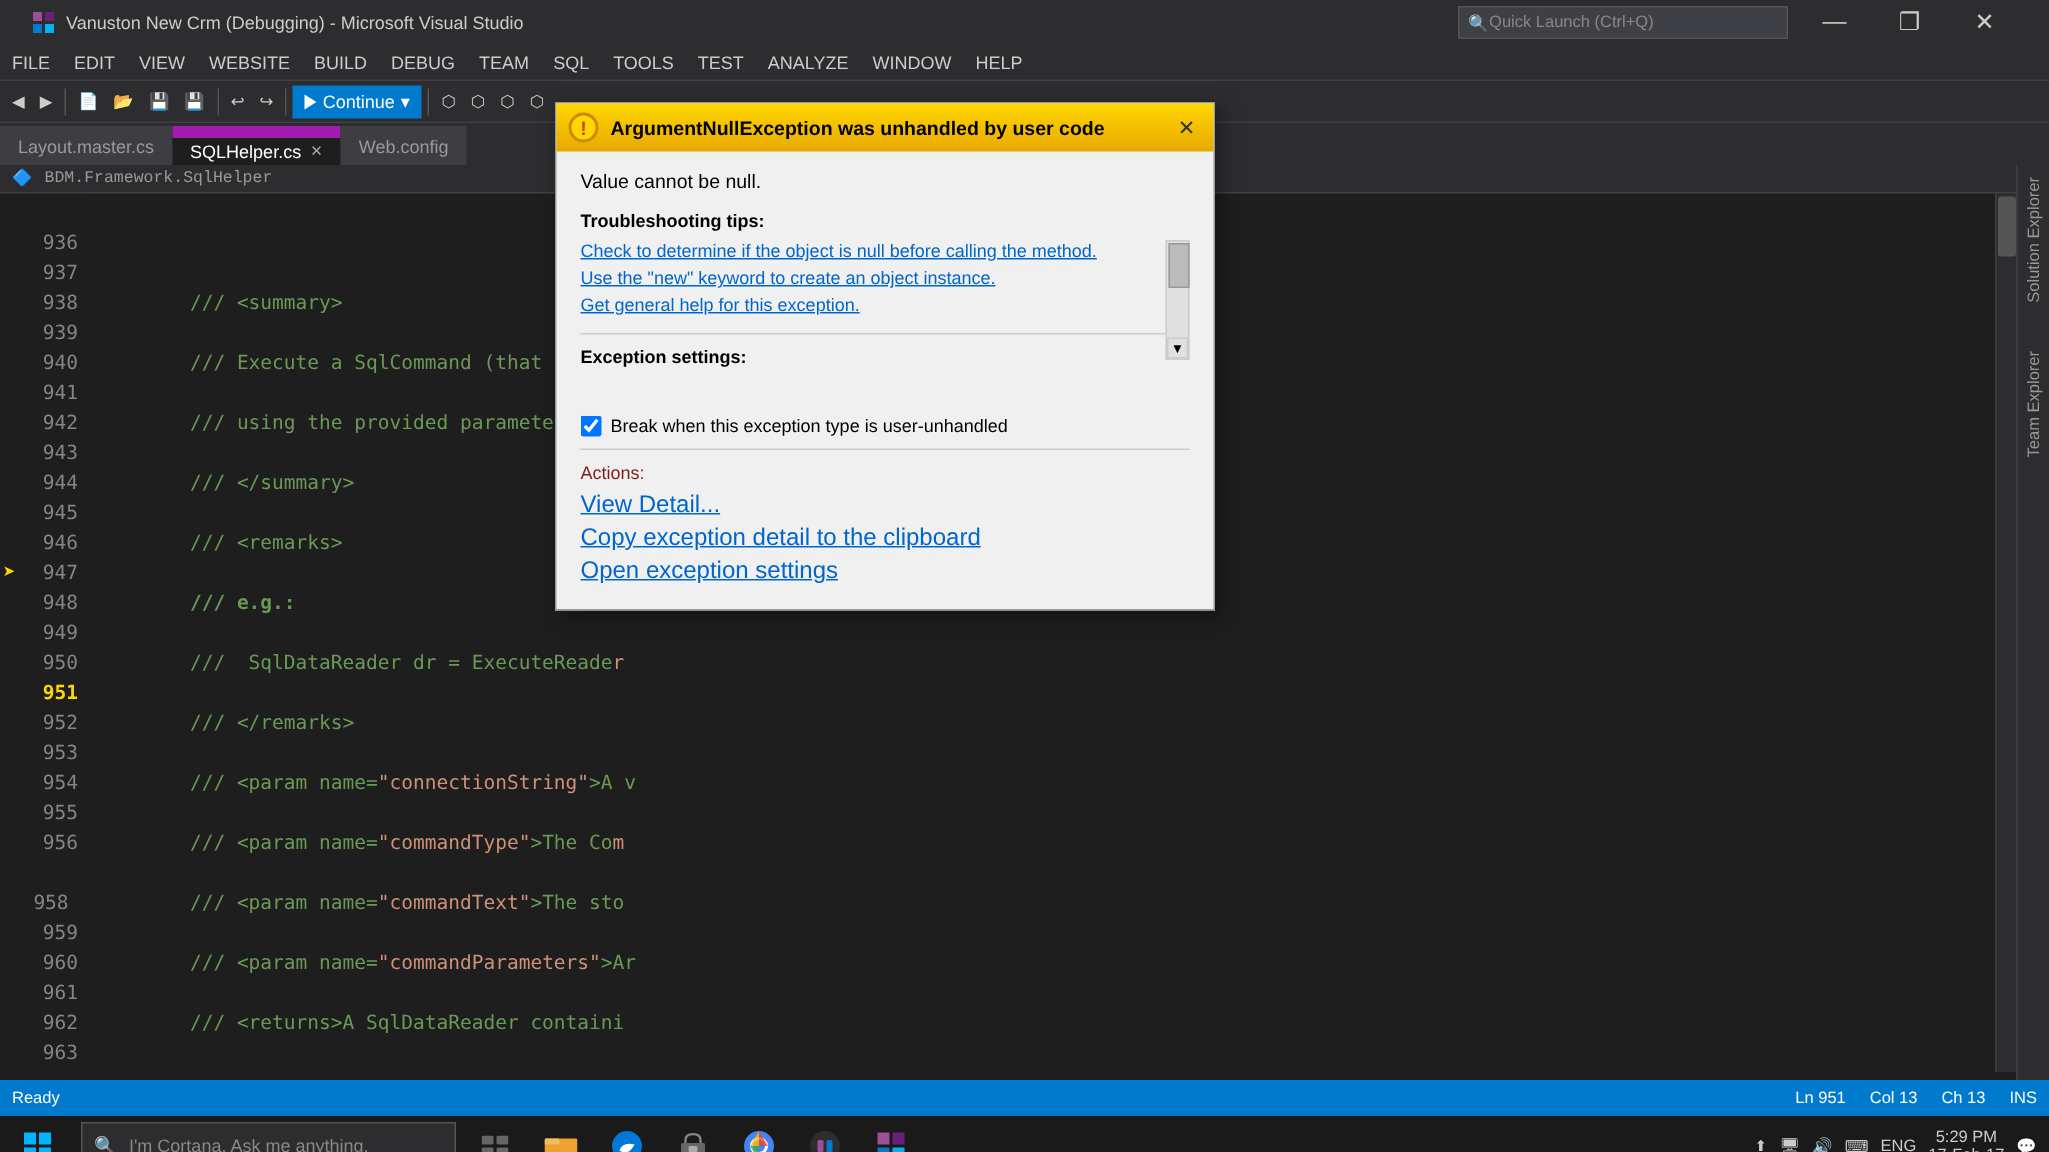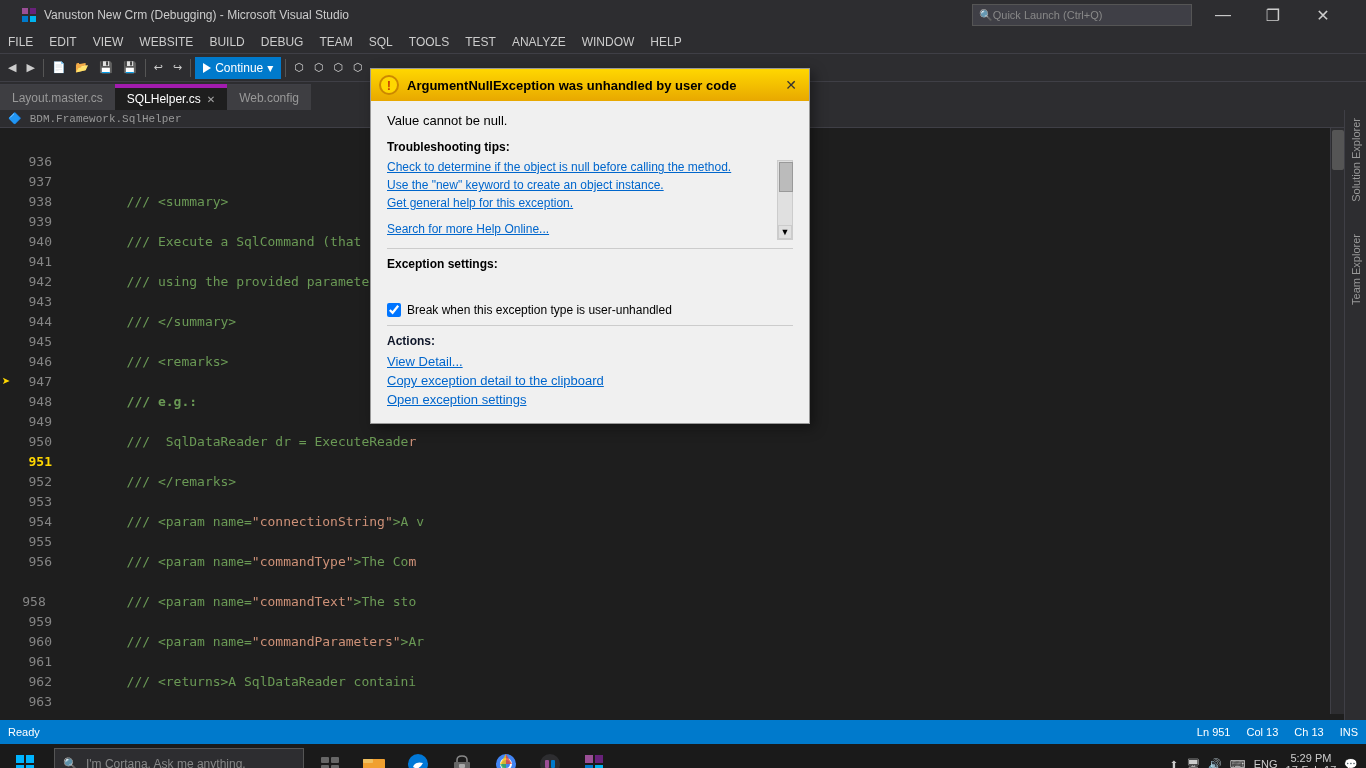--- a/index.html
+++ b/index.html
@@ -20,21 +20,21 @@
     
     .toolbar { background: #2d2d30; height: 28px; display: flex; align-items: center; padding: 0 4px; gap: 2px; border-bottom: 1px solid #3f3f46; }
     .toolbar-btn { background: none; border: none; color: #ccc; cursor: pointer; padding: 2px 4px; font-size: 11px; height: 24px; display: flex; align-items: center; }
     .toolbar-separator { width: 1px; height: 18px; background: #555; margin: 0 2px; }
     .continue-btn { background: #007acc; color: white; border: none; padding: 2px 8px; cursor: pointer; font-size: 12px; height: 22px; display: flex; align-items: center; gap: 4px; }
     .continue-arrow { width: 0; height: 0; border-top: 5px solid transparent; border-bottom: 5px solid transparent; border-left: 8px solid white; }
 
     
     .tabs-bar { background: #2d2d30; height: 28px; display: flex; align-items: flex-end; }
     .tab { padding: 4px 12px; font-size: 12px; cursor: pointer; display: flex; align-items: center; gap: 6px; background: #3e3e42; color: #999; border-top: 1px solid #3f3f46; height: 26px; }
-    .tab.active { background: #1e1e1e; color: #fff; border-top: 4px solid #a21caf; }
+    .tab.active { background: #1e1e1e; color: #fff; border-top: 8px solid #a21caf; }
     .tab .tab-close { font-size: 10px; opacity: 0.6; cursor: pointer; }
 
     
     .main-area { display: flex; height: calc(768px - 30px - 24px - 28px - 28px - 24px - 24px); }
 
     
     .editor { flex: 1; background: #1e1e1e; overflow: hidden; position: relative; font-family: 'Consolas', 'Courier New', monospace; font-size: 13px; }
     .editor-header { background: #2d2d30; padding: 2px 8px; font-size: 11px; color: #999; border-bottom: 1px solid #3f3f46; display: flex; align-items: center; gap: 8px; }
     .editor-content { display: flex; height: 100%; overflow: hidden; }
     .line-numbers { width: 40px; background: #1e1e1e; color: #858585; font-family: 'Consolas', monospace; font-size: 13px; line-height: 20px; padding: 4px 4px 4px 0; text-align: right; user-select: none; overflow: hidden; flex-shrink: 0; }
@@ -67,22 +67,22 @@
     .dialog-body { padding: 12px 16px; }
     .dialog-error-msg { font-size: 13px; color: #000; margin-bottom: 12px; }
     .dialog-section-title { font-size: 12px; font-weight: bold; color: #000; margin-bottom: 6px; }
     .dialog-tips-list { list-style: none; margin-bottom: 12px; }
     .dialog-tips-list li { font-size: 12px; color: #0066cc; cursor: pointer; margin-bottom: 4px; text-decoration: underline; display: flex; align-items: center; gap: 4px; }
     .dialog-link { font-size: 12px; color: #0066cc; cursor: pointer; text-decoration: underline; margin-bottom: 12px; display: block; }
     .dialog-divider { height: 1px; background: #ccc; margin: 8px 0; }
     .dialog-exception-settings { margin-bottom: 8px; }
     .dialog-checkbox-row { display: flex; align-items: center; gap: 6px; font-size: 12px; margin-top: 32px; }
     .dialog-checkbox-row input[type=checkbox] { width: 14px; height: 14px; }
-    .dialog-actions-title { font-size: 12px; font-weight: bold; color: #0f172a; margin-bottom: 6px; }
-    .dialog-action-link { font-size: 13px; color: #0066cc; cursor: pointer; text-decoration: underline; display: block; margin-bottom: 4px; }
+    .dialog-actions-title { font-size: 12px; font-weight: normal; color: #7f1d1d; margin-bottom: 6px; }
+    .dialog-action-link { font-size: 16px; color: #0066cc; cursor: pointer; text-decoration: underline; display: block; margin-bottom: 4px; }
 
     
     .warning-icon { width: 20px; height: 20px; background: #ffd700; border: 2px solid #cc8800; border-radius: 50%; display: flex; align-items: center; justify-content: center; font-weight: bold; font-size: 13px; color: #cc4400; flex-shrink: 0; }
     .cm { color: #6a9955; }
     .str { color: #ce9178; }
 
     .editor-gutter { width: 16px; background: #1e1e1e; flex-shrink: 0; position: relative; }
     .gutter-arrow { color: #ffd700; font-size: 14px; position: absolute; top: 245px; left: 2px; }
   </style>
 </head>
@@ -384,21 +384,20 @@
               <span>Get general help for this exception.</span>
             </li>
         </ul>
 
         <div style="position:absolute;right:0;top:0;width:16px;height:80px;background:#e0e0e0;border:1px solid #ccc;">
           <div style="width:14px;height:30px;background:#bbb;border:1px solid #999;margin:1px;"></div>
           <div style="width:14px;height:14px;background:#e0e0e0;border:1px solid #ccc;display:flex;align-items:center;justify-content:center;position:absolute;bottom:0;right:0;font-size:9px;">▼</div>
         </div>
       </div>
 
-      <a class="dialog-link">Search for more Help Online...</a>
 
       <div class="dialog-divider"></div>
 
       <div class="dialog-exception-settings">
         <div class="dialog-section-title">Exception settings:</div>
         <div class="dialog-checkbox-row">
           <input type="checkbox" checked="" style="">
           <label>Break when this exception type is user-unhandled</label>
         </div>
       </div>

